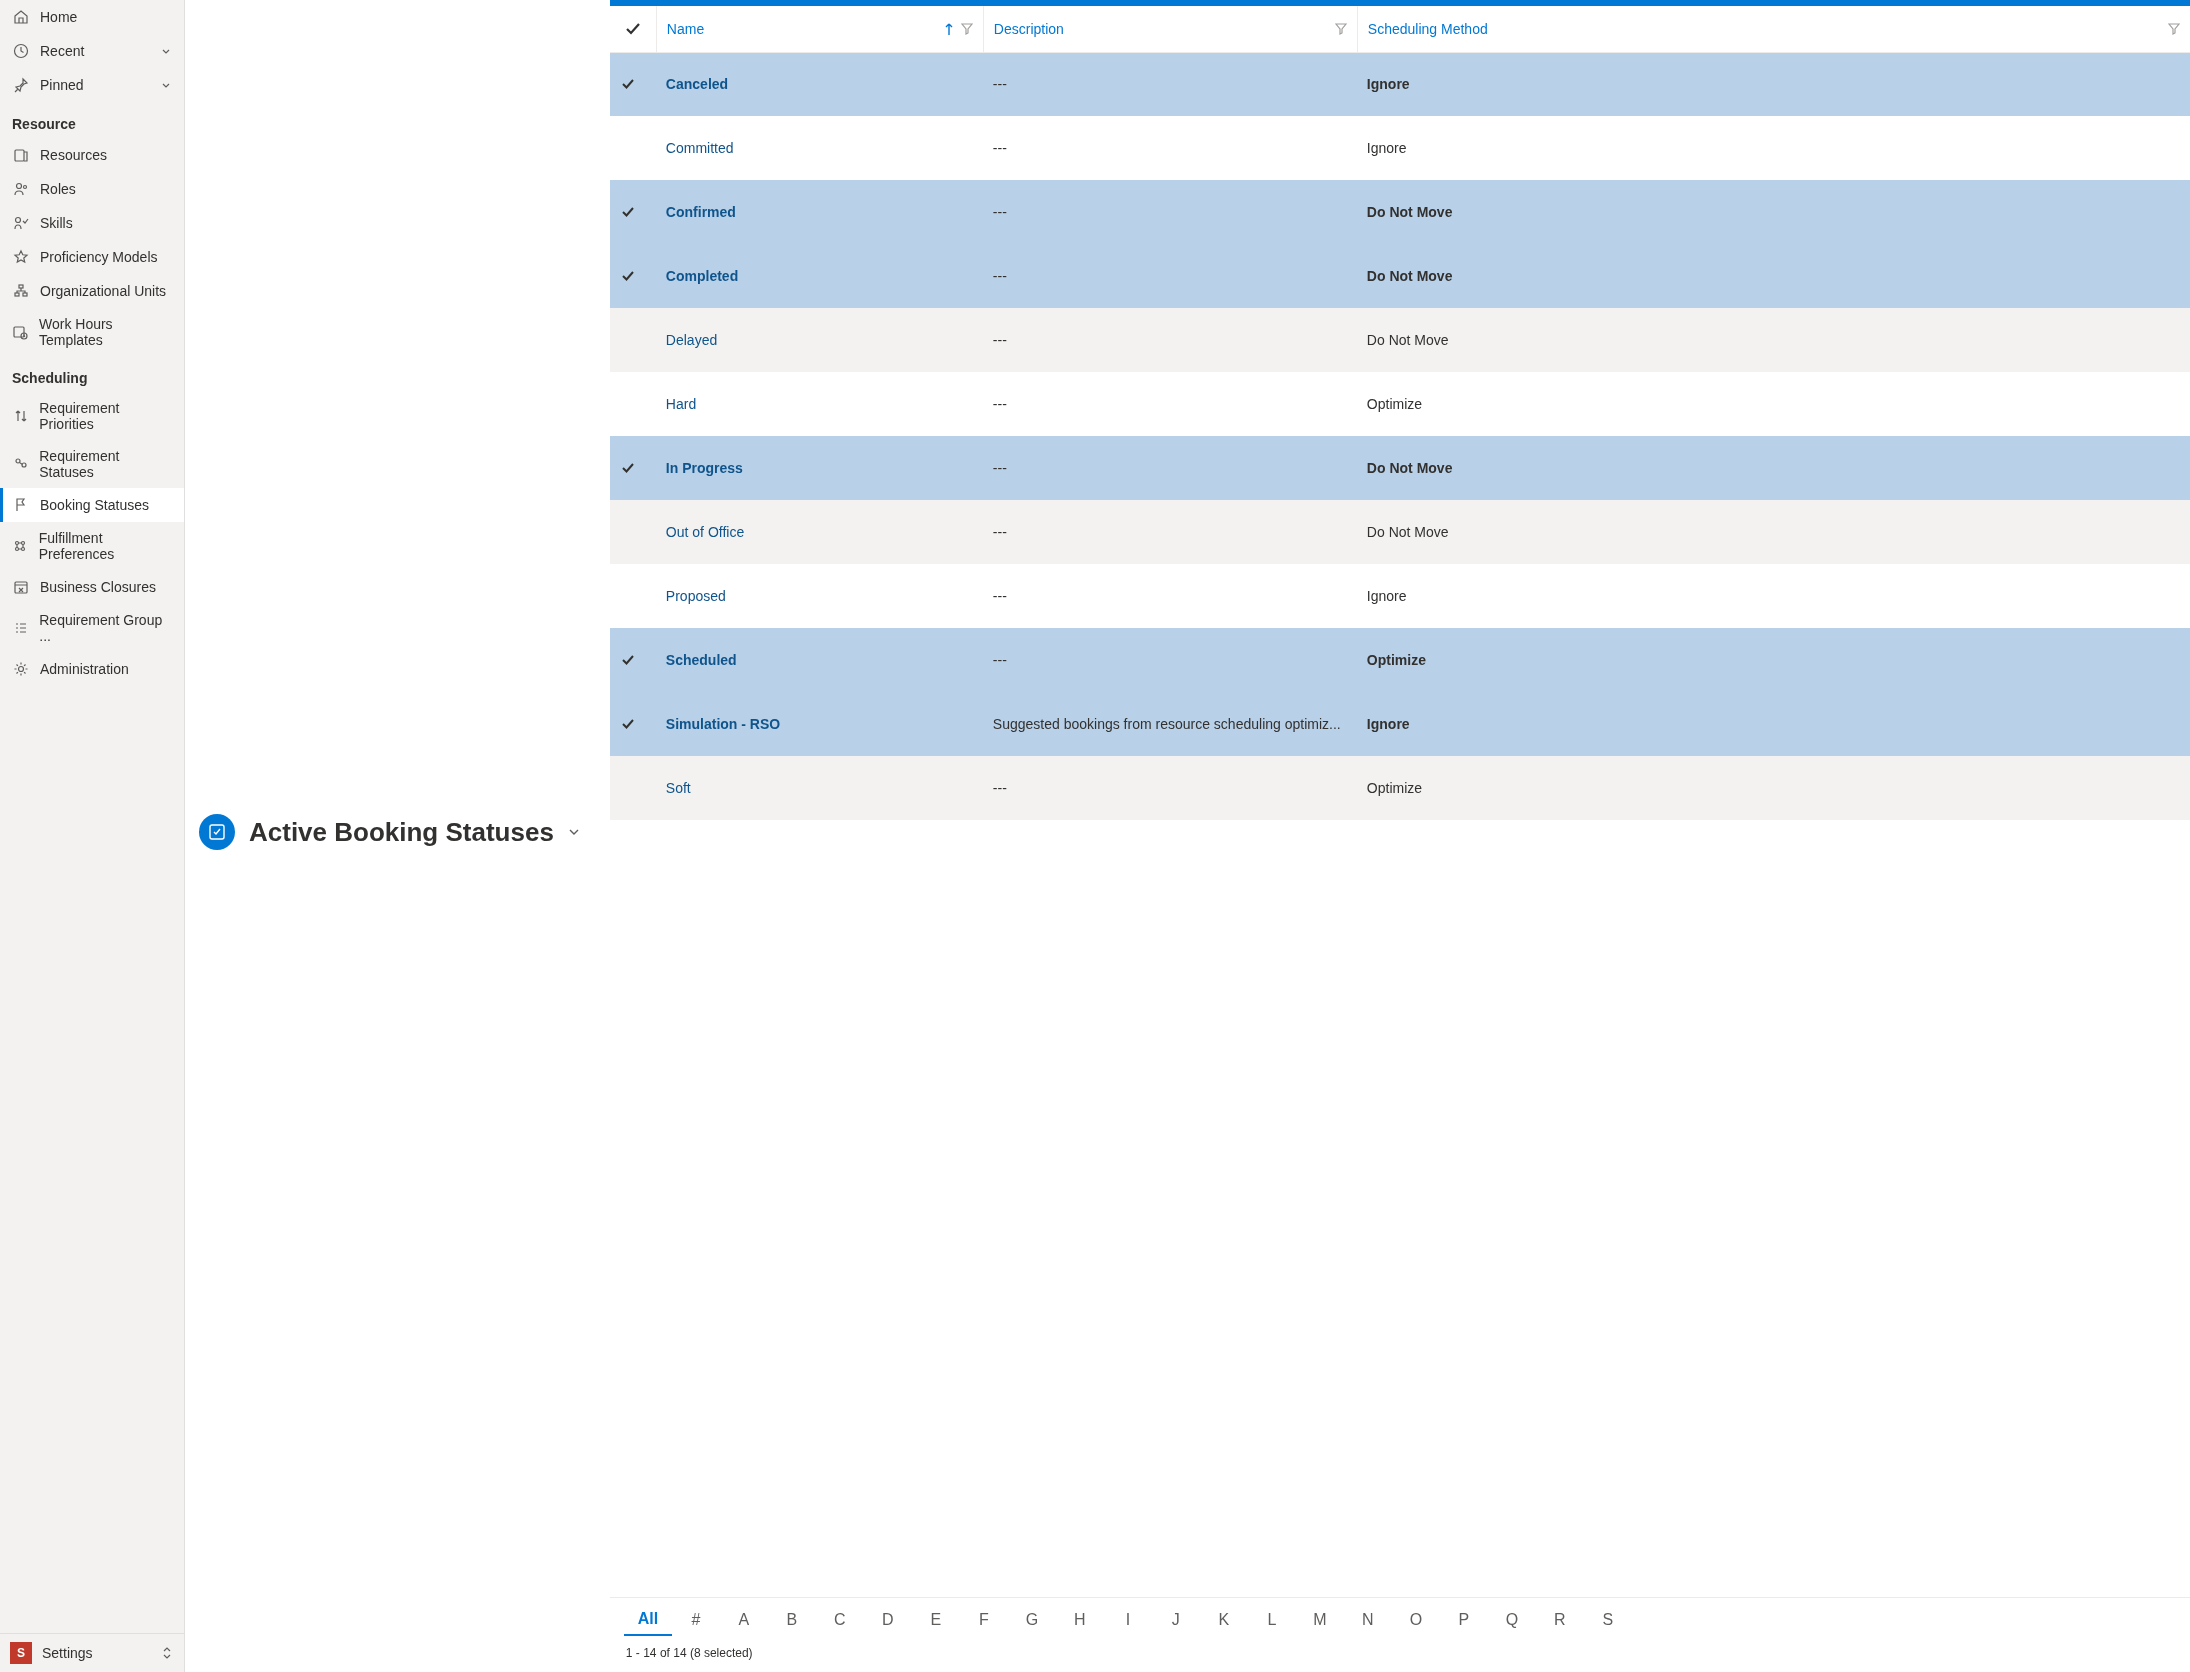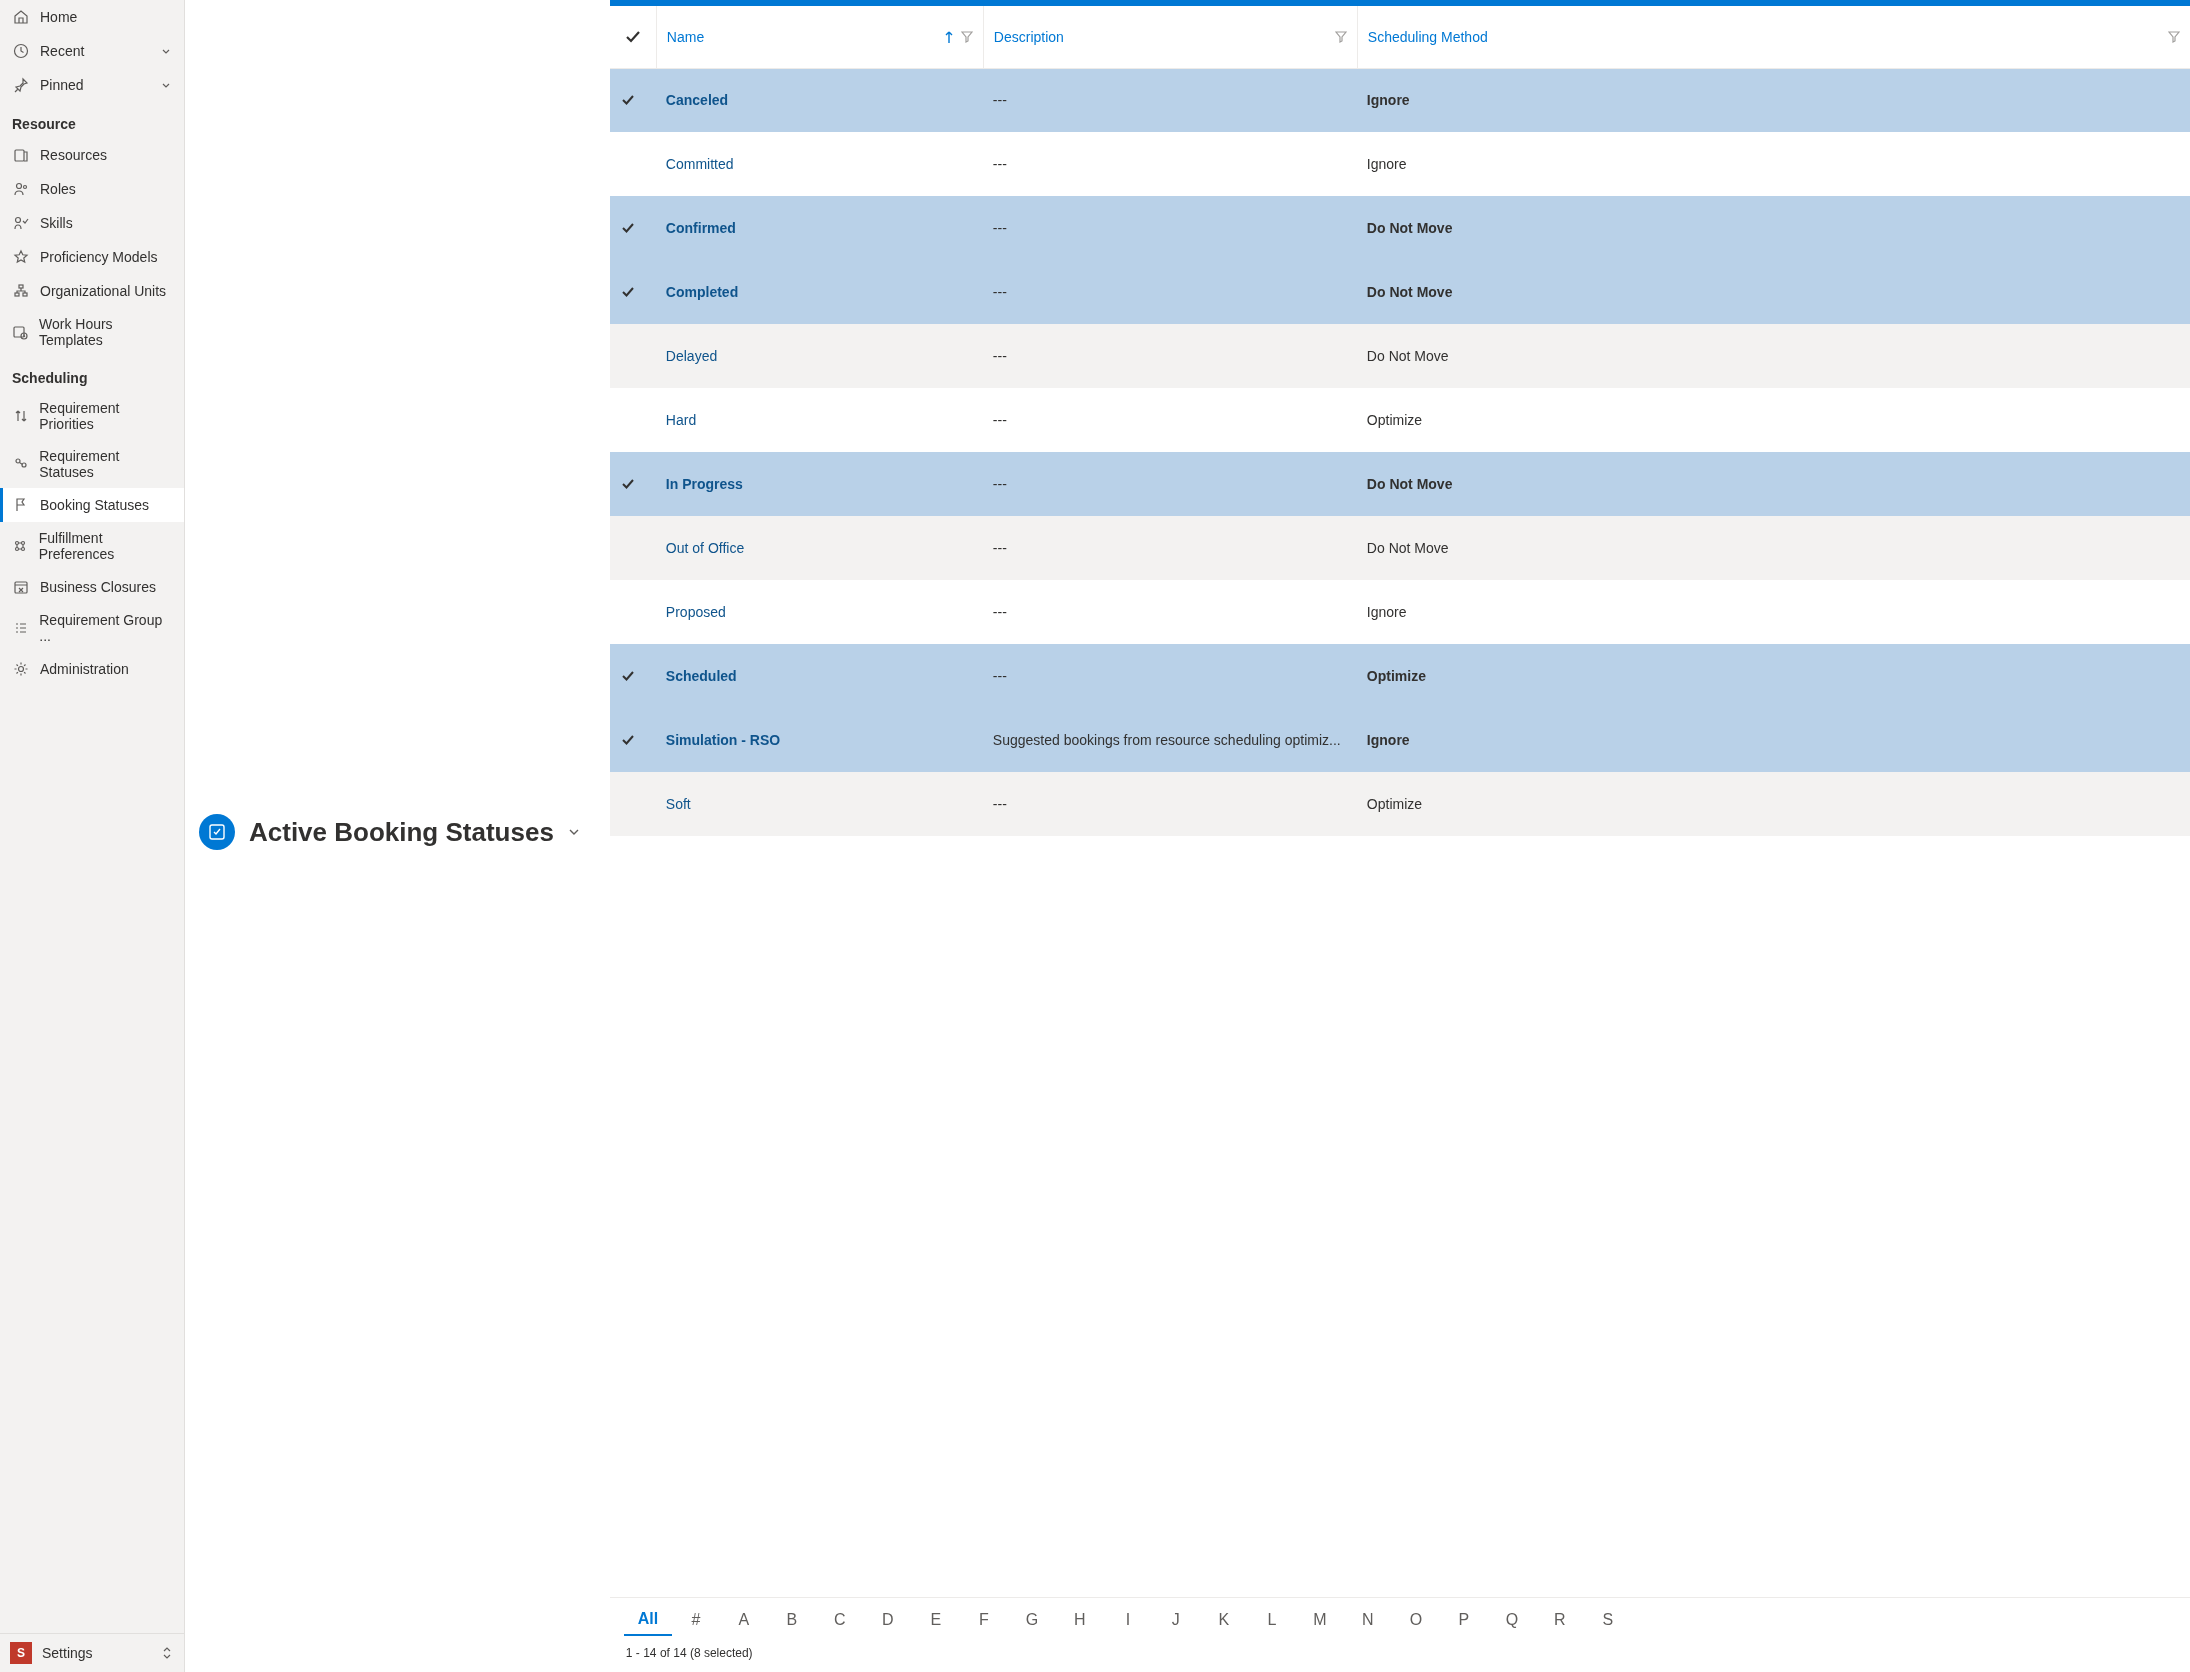--- a/index.html
+++ b/index.html
@@ -118,21 +118,21 @@
     padding: 0;
     vertical-align: middle;
   }
   .col-check { width: 46px; }
   .col-name  { width: 327px; }
   .col-desc  { width: 374px; }
   .col-sched { width: auto; }
 
   thead tr { background: #ffffff; }
   thead th {
-    height: 62px;
+    height: 46px;
     font-weight: 400;
     border-bottom: 1px solid #edebe9;
     position: relative;
   }
   .th-inner {
     display: flex;
     align-items: center;
     height: 100%;
     padding: 0 10px;
     border-left: 1px solid #edebe9;

